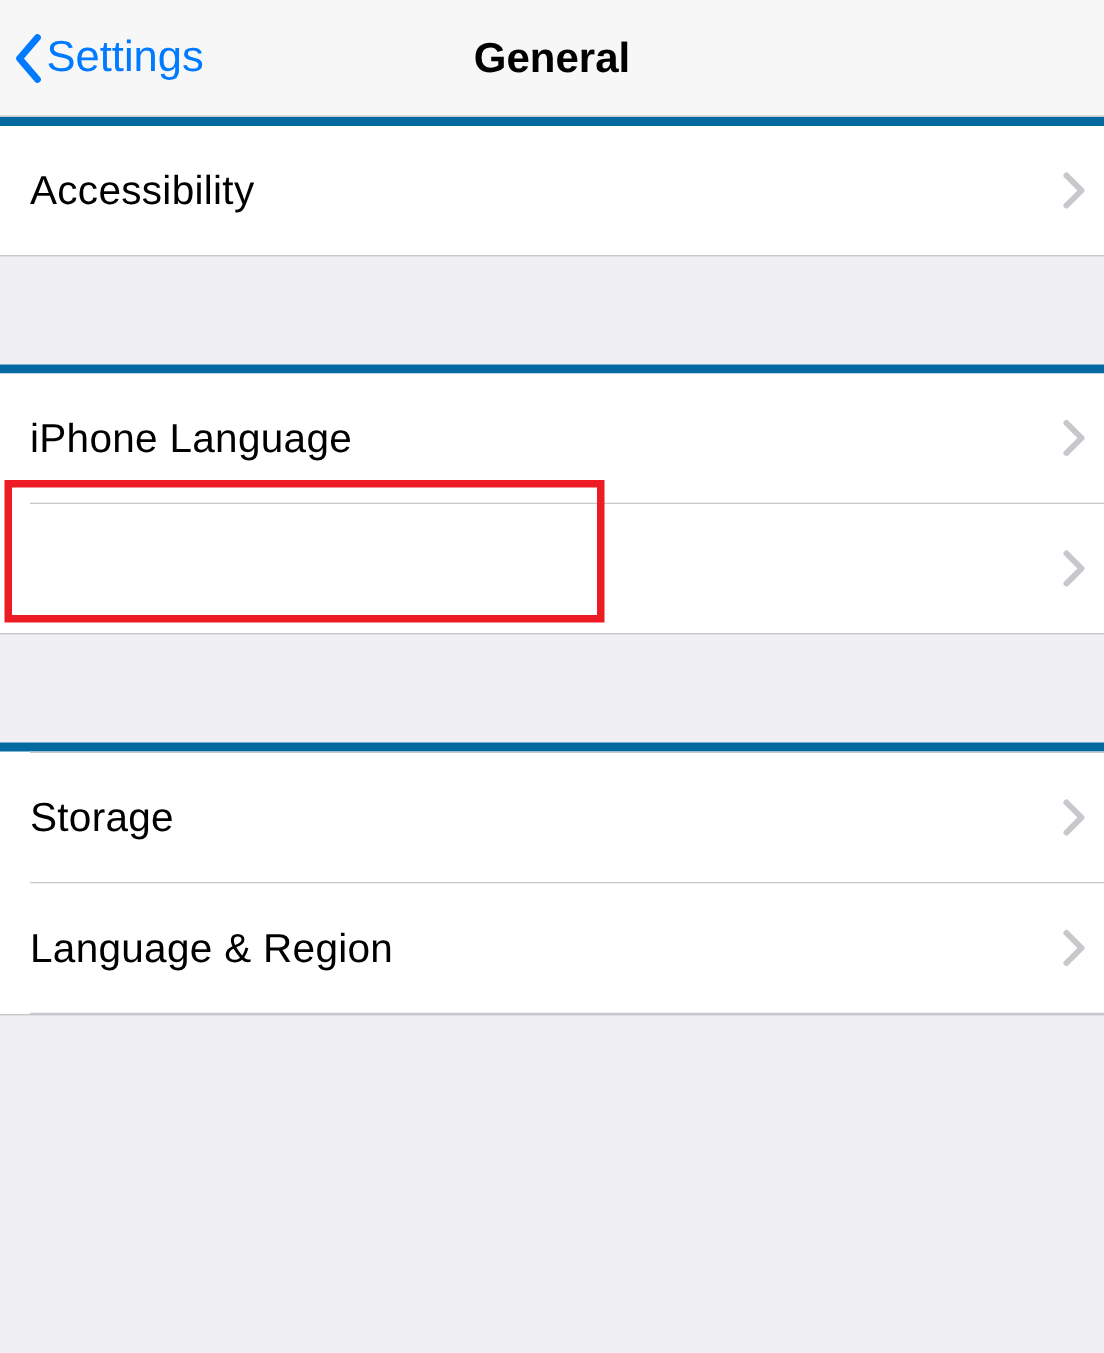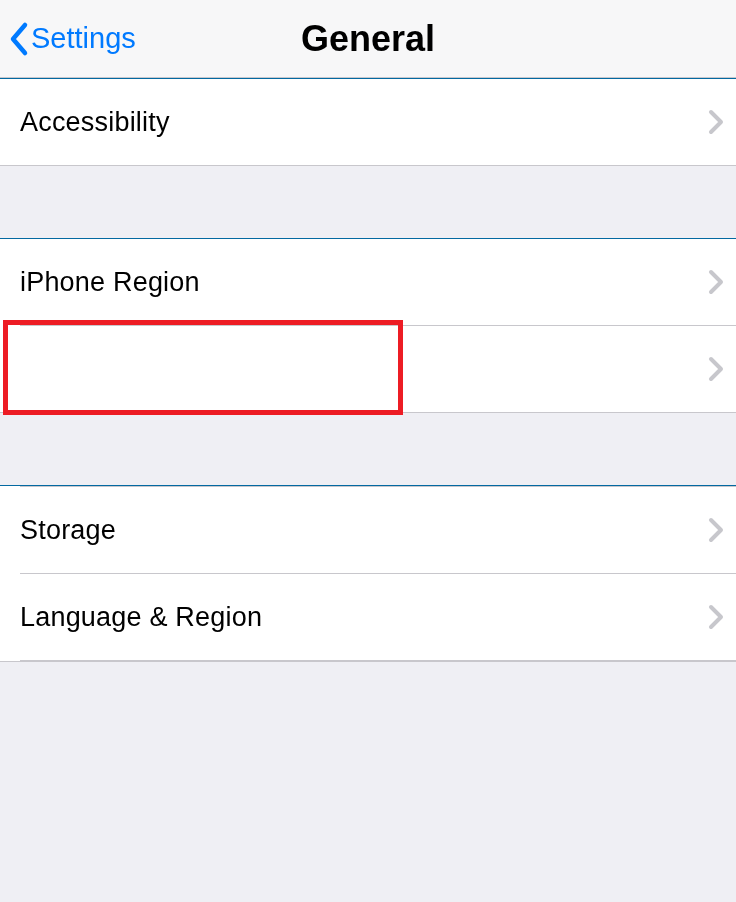--- a/index.html
+++ b/index.html
@@ -36,27 +36,27 @@
       display: inline-block;
       margin-right: 2px;
     }
     .back-chevron svg {
       display: block;
     }
     .title {
       position: absolute;
       left: 50%;
       transform: translateX(-50%);
-      font-size: 36px;
+      font-size: 28px;
       font-weight: 600;
       color: #000;
     }
     .group {
       background: #fff;
-      border-top: 1px solid #0369a1;
+      border-top: 6px solid #0369a1;
       border-bottom: 1px solid #c8c7cc;
     }
     .spacer {
       height: 72px;
     }
     .row {
       display: flex;
       align-items: center;
       height: 86px;
       padding-left: 20px;
@@ -122,21 +122,21 @@
         <polyline points="3,3 13,13 3,23" stroke="#c7c7cc" stroke-width="4" fill="none" stroke-linecap="round" stroke-linejoin="round"></polyline>
       </svg>
     </span>
   </div>
 </div>
 
 <div class="spacer"></div>
 
 <div class="group">
   <div class="row">
-    <span class="label">iPhone Region</span>
+    <span class="label">iPhone Language</span>
     <span class="spacer-fill"></span>
     <span class="chevron">
       <svg width="16" height="26" viewBox="0 0 16 26" fill="none">
         <polyline points="3,3 13,13 3,23" stroke="#c7c7cc" stroke-width="4" fill="none" stroke-linecap="round" stroke-linejoin="round"></polyline>
       </svg>
     </span>
   </div>
   <div class="separator"></div>
   <div class="row">
     <span class="spacer-fill"></span>

